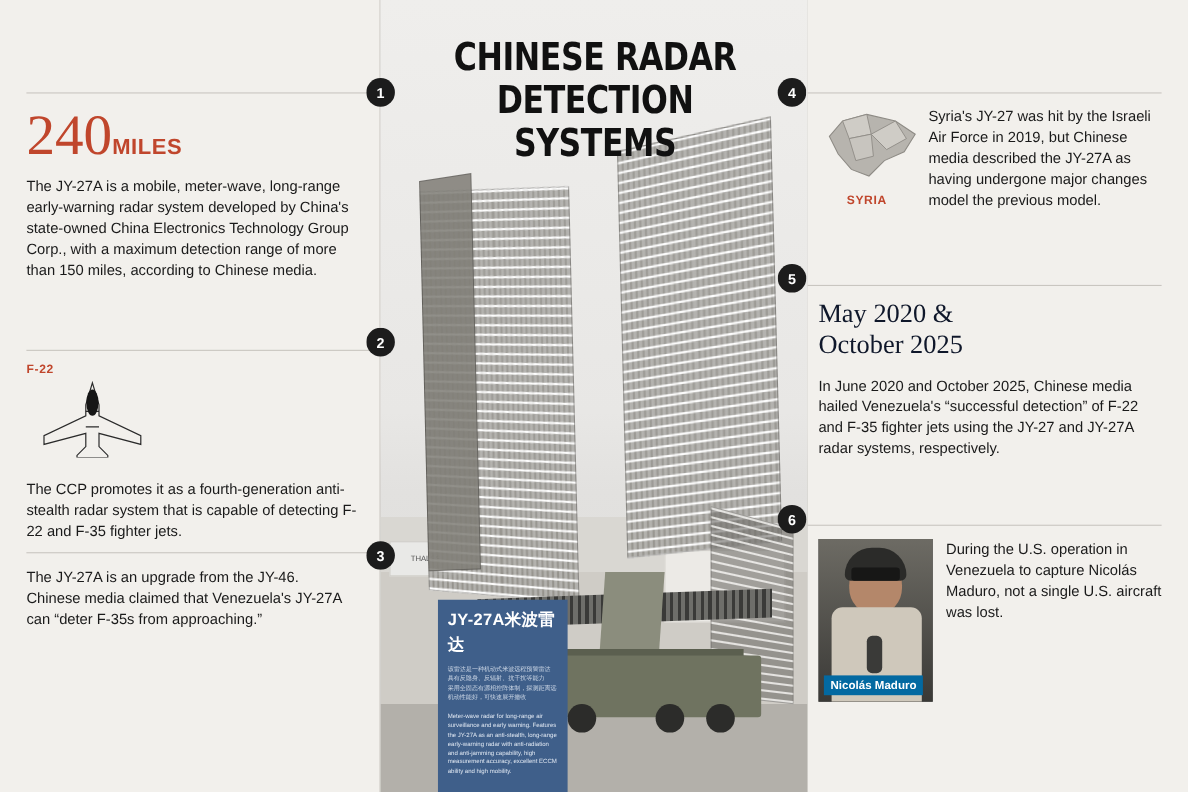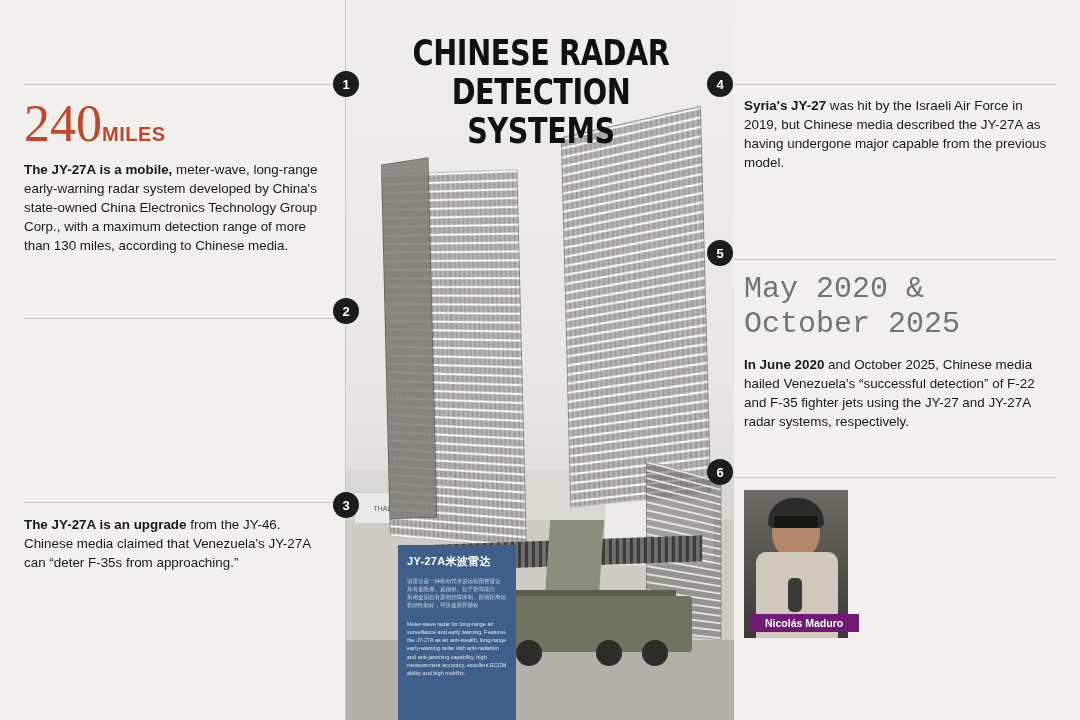--- a/index.html
+++ b/index.html
@@ -50,32 +50,32 @@
     color:#c0462c;
     font-size:52px;
     line-height:1;
   }
   .bignum .unit{
     font-family:"Liberation Sans", sans-serif;
     font-size:20px;font-weight:bold;letter-spacing:.5px;
     color:#c0462c;
   }
   .redhead{
-    font-family:Liberation Mono, monospace;
-    color:#737373;
-    font-size:30px;
+    font-family:Liberation Serif, serif;
+    color:#0f172a;
+    font-size:24px;
     line-height:1.18;
   }
 
   .body{
     font-size:13.4px;
     line-height:1.42;
     color:#1a1a1a;
   }
-  .body b{font-weight:bold;}
+  .body b{font-weight:normal;}
 
   
   #block-240{position:absolute;left:24px;top:98px;width:300px;}
   #block-240 .bignum{margin-bottom:10px;}
   #block-jets{position:absolute;left:24px;top:330px;width:300px;}
   #block-venez{position:absolute;left:24px;top:515px;width:300px;display:flex;gap:14px;}
 
   
   #block-syria{position:absolute;left:744px;top:96px;width:312px;display:flex;gap:12px;}
   #block-may{position:absolute;left:744px;top:272px;width:312px;}
@@ -142,21 +142,21 @@
     transform:perspective(700px) rotateY(34deg) skewY(9deg);
     transform-origin:left center;
   }
   .placard{
     position:absolute;left:52px;top:545px;width:118px;height:175px;
     background:#3f5f8a;color:#dfe7f2;
     padding:8px 9px;box-sizing:border-box;
     font-size:5.5px;line-height:1.5;
     border:1px solid #2e4straight;
   }
-  .placard .pt{font-size:11px;font-weight:bold;letter-spacing:.3px;margin-bottom:7px;color:#fff;}
+  .placard .pt{font-size:15px;font-weight:bold;letter-spacing:.3px;margin-bottom:7px;color:#fff;}
   .placard .pl{display:block;opacity:.85;}
   .boothsign{
     position:absolute;left:8px;top:492px;width:64px;height:30px;background:#e9e9e7;
     border:1px solid #cfcdc8;font-size:7px;color:#555;display:flex;align-items:center;justify-content:center;
   }
   .boothsign2{
     position:absolute;left:258px;top:500px;width:108px;height:64px;background:#eceae6;
     border:1px solid #d6d3ce;
   }
 
@@ -168,22 +168,22 @@
   .mphoto{
     width:104px;height:148px;background:#4a4a48;position:relative;overflow:hidden;flex:0 0 auto;
   }
   .mphoto .bg{position:absolute;inset:0;background:linear-gradient(#6d6b64,#3a3936);}
   .mphoto .head{position:absolute;left:28px;top:16px;width:48px;height:52px;border-radius:50% 50% 45% 45%;background:#b4876a;}
   .mphoto .helmet{position:absolute;left:24px;top:8px;width:56px;height:30px;border-radius:28px 28px 6px 6px;background:#2b2b29;}
   .mphoto .visor{position:absolute;left:30px;top:26px;width:44px;height:12px;background:#171716;border-radius:3px;}
   .mphoto .body{position:absolute;left:12px;top:62px;width:82px;height:86px;background:#cfc8bb;border-radius:10px 10px 0 0;}
   .mphoto .mic{position:absolute;left:44px;top:88px;width:14px;height:34px;background:#3a3a38;border-radius:5px;}
   .mcaption{
-    position:absolute;left:5px;bottom:6px;background:#701a75;color:#fff;
-    font-size:10.5px;font-weight:bold;padding:3px 16px;white-space:nowrap;
+    position:absolute;left:5px;bottom:6px;background:#0369a1;color:#fff;
+    font-size:10.5px;font-weight:bold;padding:3px 6px;white-space:nowrap;
   }
   .mwrap{position:relative;}
 </style>
 </head>
 <body>
 
 <div class="canvas">
 
   <div class="vrule left"></div>
   <div class="vrule right"></div>
@@ -240,38 +240,61 @@
   <div class="badge" style="left:333px;top:492px;">3</div>
   <div class="badge" style="left:707px;top:71px;">4</div>
   <div class="badge" style="left:707px;top:240px;">5</div>
   <div class="badge" style="left:707px;top:459px;">6</div>
 
   <div id="block-240">
     <div class="bignum">
       <span>240</span><span class="unit">MILES</span>
     </div>
     <div class="body">
-      <b>The JY-27A is a mobile,</b><span> meter-wave, long-range early-warning radar system developed by China's state-owned China Electronics Technology Group Corp., with a maximum detection range of more than 130 miles, according to Chinese media.</span>
+      <b>The JY-27A is a mobile,</b><span> meter-wave, long-range early-warning radar system developed by China's state-owned China Electronics Technology Group Corp., with a maximum detection range of more than 150 miles, according to Chinese media.</span>
     </div>
   </div>
 
   <div id="block-jets">
     <div class="jets">
+      <div>
+        <div class="jetlabel">F-22</div>
+        <svg width="120" height="72" viewBox="0 0 120 72">
+          <g fill="none" stroke="#2b2b2b" stroke-width="1.1">
+            <path d="M60 4 L66 24 L66 34 L104 52 L104 60 L66 50 L66 62 L74 70 L74 72 L46 72 L46 70 L54 62 L54 50 L16 60 L16 52 L54 34 L54 24 Z"></path>
+            <path d="M54 30 L66 30"></path>
+              <path d="M54 44 L66 44"></path>
+          </g>
+          <ellipse cx="60" cy="22" rx="5.5" ry="12" fill="#161616"></ellipse>
+        </svg>
+      </div>
+    </div>
+    <div class="body">
+      <b>The CCP promotes</b><span> it as a fourth-generation anti-stealth radar system that is capable of detecting F-22 and F-35 fighter jets.</span>
     </div>
   </div>
 
   <div id="block-venez">
     <div class="body" style="flex:1;">
       <b>The JY-27A is an upgrade</b><span> from the JY-46. Chinese media claimed that Venezuela's JY-27A can “deter F-35s from approaching.”</span>
     </div>
   </div>
 
   <div id="block-syria">
+    <div class="mapbox">
+      <svg class="mapsvg" width="100" height="76" viewBox="0 0 100 76">
+        <path d="M10 28 L22 14 L44 8 L70 14 L88 26 L78 42 L60 50 L46 64 L30 58 L18 44 Z" fill="#b7b4ae" stroke="#8e8b85" stroke-width="1"></path>
+        <path d="M22 14 L44 8 L48 26 L28 30 Z" fill="#cfccc6" stroke="#8e8b85" stroke-width=".8"></path>
+        <path d="M48 26 L70 14 L80 30 L62 40 Z" fill="#cfccc6" stroke="#8e8b85" stroke-width=".8"></path>
+        <path d="M28 30 L48 26 L50 46 L34 50 Z" fill="#c8c5bf" stroke="#8e8b85" stroke-width=".8"></path>
+      </svg>
+      <div class="maplabel">SYRIA</div>
+    </div>
     <div class="body" style="flex:1;">
-      <b>Syria's JY-27</b><span> was hit by the Israeli Air Force in 2019, but Chinese media described the JY-27A as having undergone major capable from the previous model.</span>
+      <b>Syria's JY-27</b><span> was hit by the Israeli Air Force in 2019, but Chinese media described the JY-27A as having undergone major changes model the previous model.</span>
     </div>
   </div>
 
   <div id="block-may">
     <div class="redhead" style="margin-bottom:12px;">
       <div>May 2020 &amp;</div>
       <div>October 2025</div>
     </div>
     <div class="body">
       <b>In June 2020</b><span> and October 2025, Chinese media hailed Venezuela's “successful detection” of F-22 and F-35 fighter jets using the JY-27 and JY-27A radar systems, respectively.</span>
@@ -284,15 +307,18 @@
         <div class="bg"></div>
 
         <div class="head"></div>
         <div class="helmet"></div>
         <div class="visor"></div>
         <div class="body" style="position:absolute;left:12px;top:62px;width:82px;height:86px;background:#cfc8bb;border-radius:10px 10px 0 0;font-size:0;"></div>
         <div class="mic"></div>
       </div>
       <div class="mcaption">Nicolás Maduro</div>
     </div>
+    <div class="body" style="flex:1;">
+      <b>During the U.S. operation</b><span> in Venezuela to capture Nicolás Maduro, not a single U.S. aircraft was lost.</span>
+    </div>
   </div>
 
 </div>
 
 </body></html>

